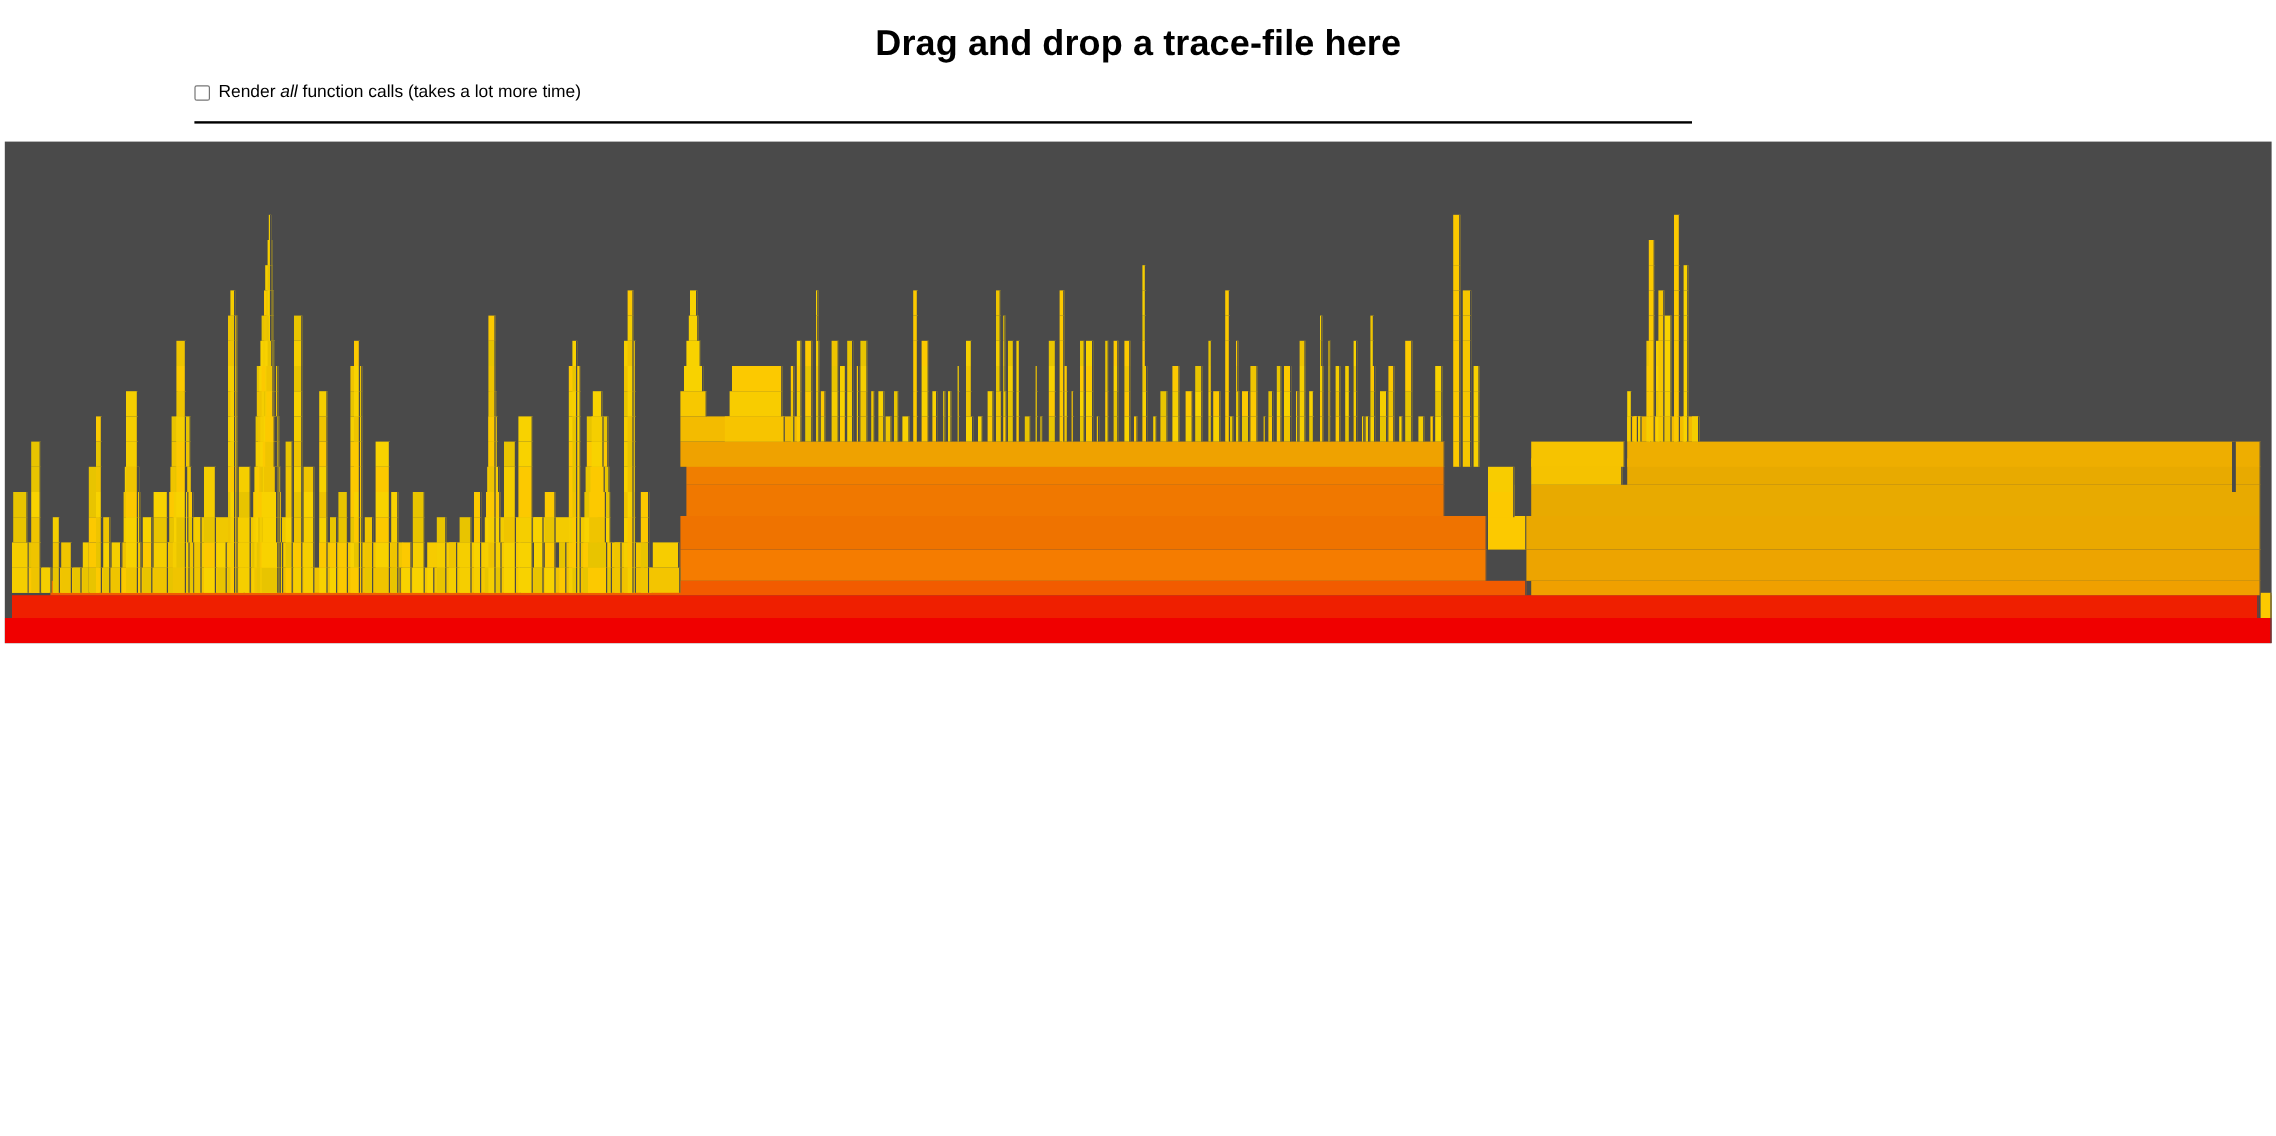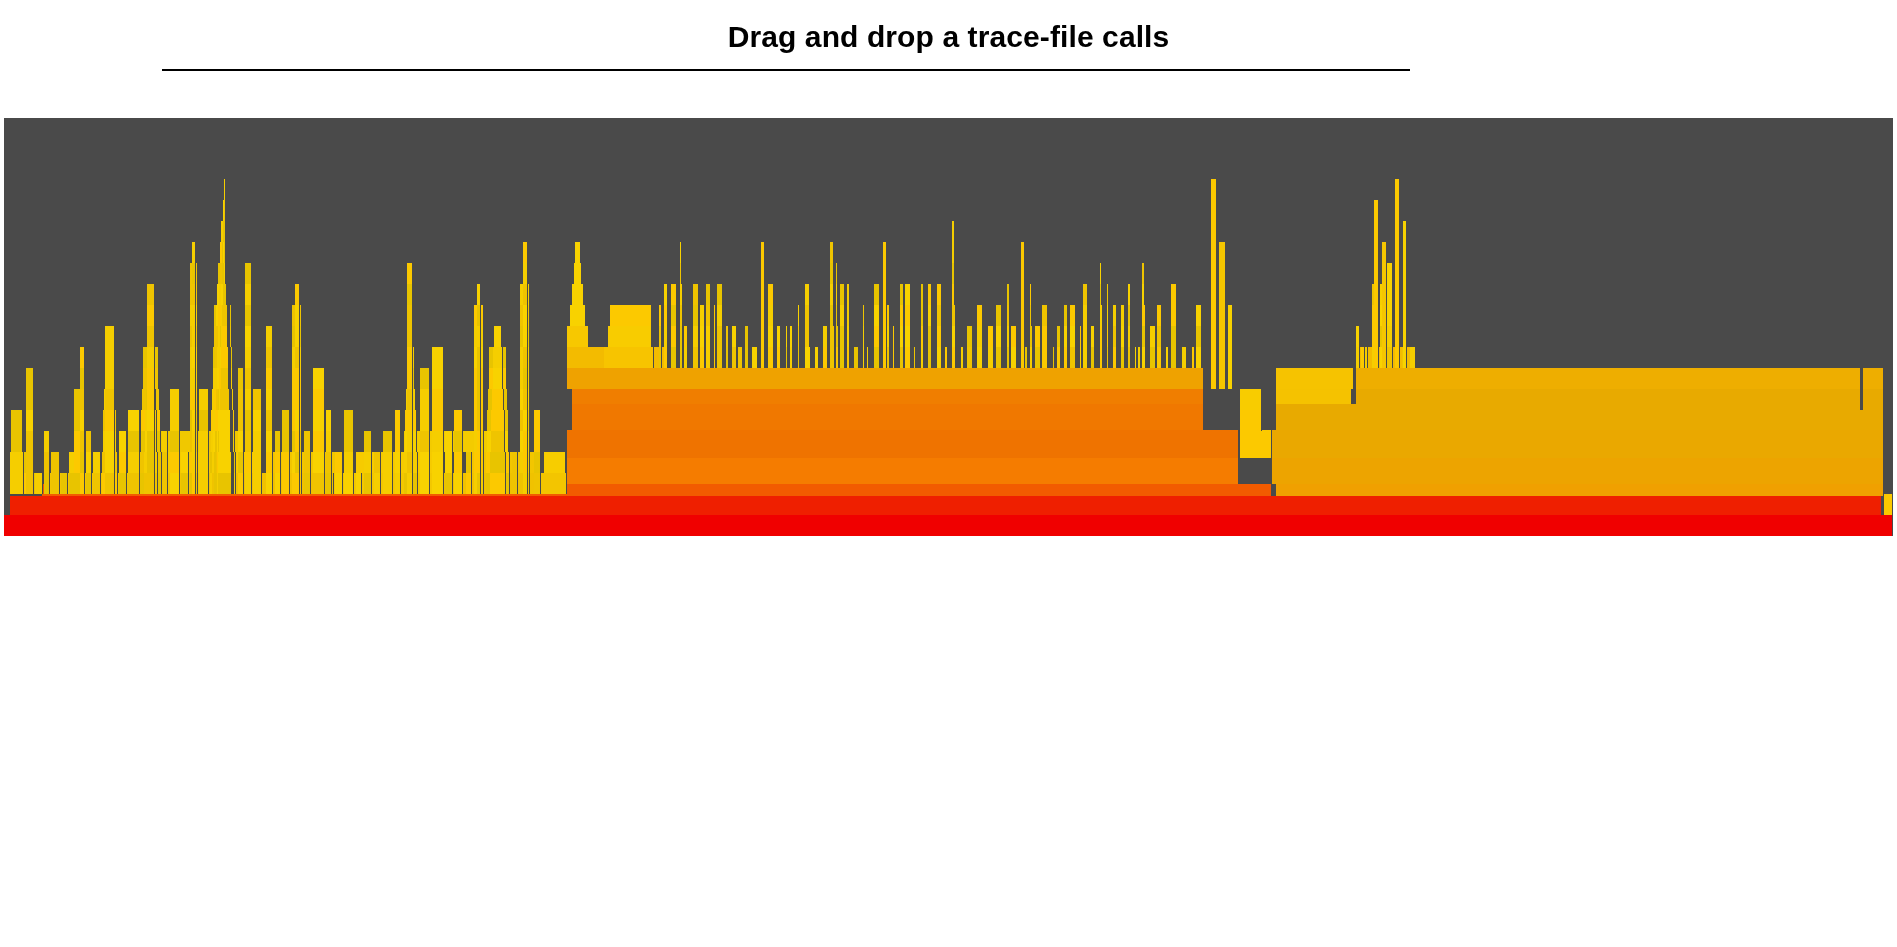--- a/index.html
+++ b/index.html
@@ -77,22 +77,28 @@
   .frame {
     position: absolute;
     border-right: 1px solid #4a4a4a;
   }
 </style>
 </head>
 <body>
 
 <div class="page">
 
-  <h1 class="header-title">Drag and drop a trace-file calls</h1>
-
+  <h1 class="header-title">Drag and drop a trace-file here</h1>
+
+  <div class="controls">
+    <label class="control-row">
+      <span class="checkbox"></span>
+      <span class="control-label"><span>Render </span><i>all</i><span> function calls (takes a lot more time)</span></span>
+    </label>
+  </div>
 
   <div class="rule"></div>
 
   <div class="flame-wrap">
     <div class="flame-inner" id="flame-inner">
         <div class="frame" style="left: 0px; top: 397px; width: 1889px; height: 21px; background: rgb(240, 0, 0);"></div>
         <div class="frame" style="left: 6px; top: 378px; width: 1872px; height: 19px; background: rgb(239, 31, 0);"></div>
         <div class="frame" style="left: 1880px; top: 378px; width: 9px; height: 19px; background: rgb(252, 201, 0);"></div>
         <div class="frame" style="left: 38px; top: 366px; width: 1230px; height: 12px; background: rgb(242, 91, 0);"></div>
         <div class="frame" style="left: 1272px; top: 366px; width: 608px; height: 12px; background: rgb(240, 160, 0);"></div>

